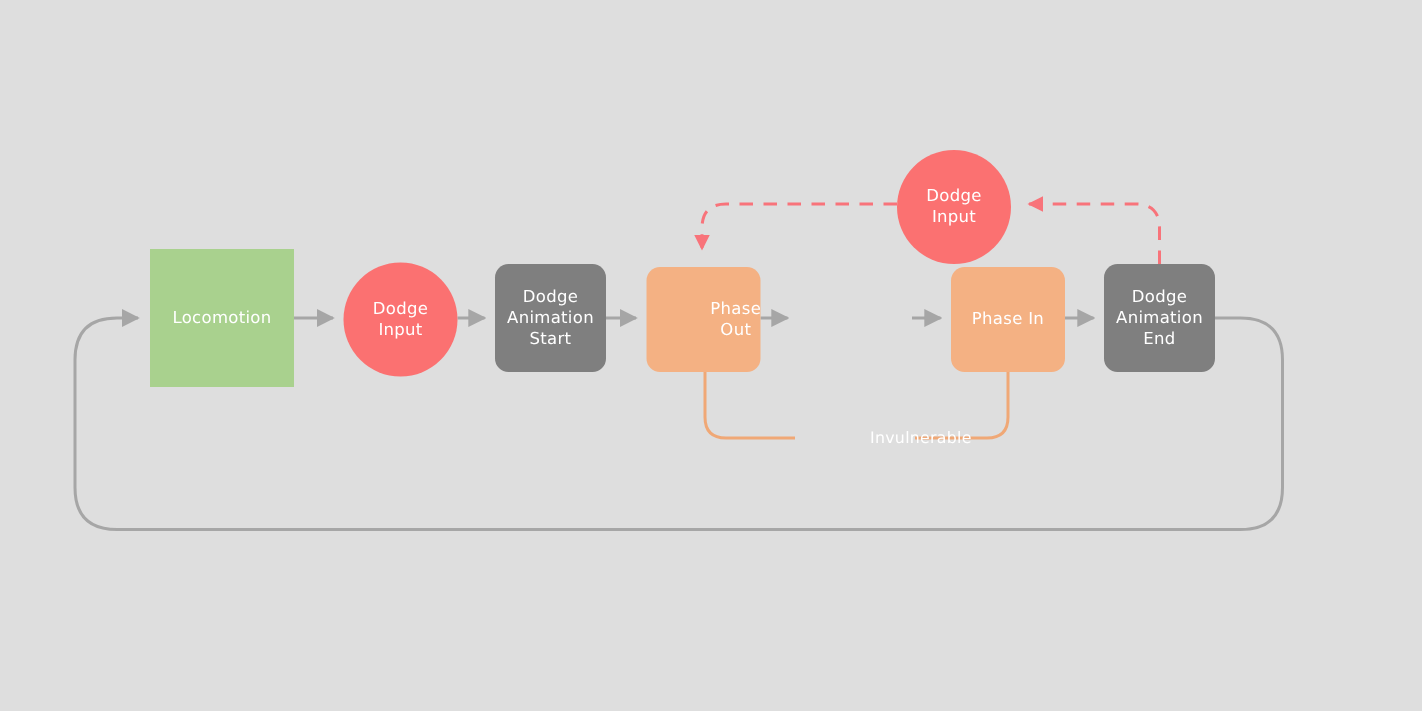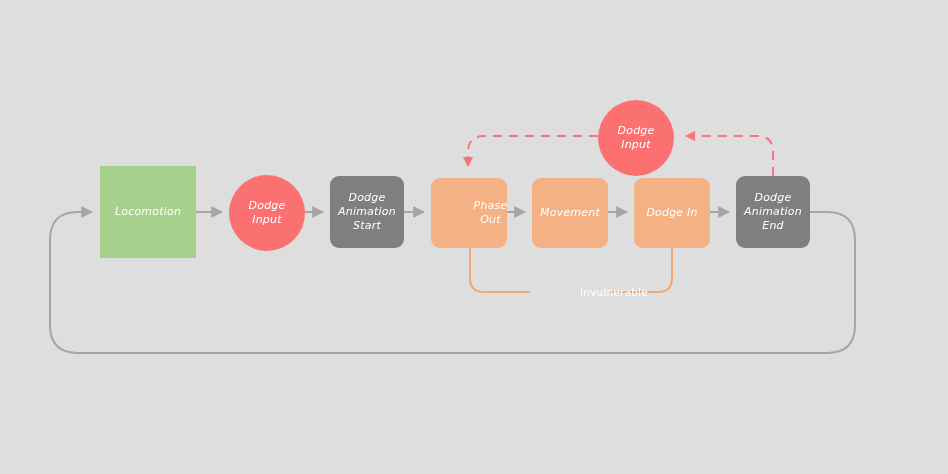--- a/index.html
+++ b/index.html
@@ -37,21 +37,20 @@
     font-size: 11px;
     line-height: 1.28;
     letter-spacing: 0.2px;
     box-sizing: border-box;
     z-index: 3;
   }
   .node-label {
     display: block;
     white-space: pre-line;
     padding: 0 4px;
-    font-style: italic;
   }
   
   #node-locomotion {
     left: 100px;
     top: 166px;
     width: 96px;
     height: 92px;
     background: #a9d18e;
     border-radius: 0;
     align-items: center;
@@ -179,26 +178,23 @@
   <div class="node node-gray" id="node-dodge-anim-start">
     <span class="node-label">Dodge
 Animation
 Start</span>
   </div>
 
   <div class="node node-orange" id="node-phase-out">
     <span class="node-label">Phase Out</span>
   </div>
 
-  <div class="node node-orange" id="node-movement">
-    <span class="node-label">Movement</span>
-  </div>
 
   <div class="node node-orange" id="node-phase-in">
-    <span class="node-label">Dodge In</span>
+    <span class="node-label">Phase In</span>
   </div>
 
   <div class="node node-gray" id="node-dodge-anim-end">
     <span class="node-label">Dodge
 Animation
 End</span>
   </div>
 
   <div class="node node-circle" id="node-dodge-input-retrigger">
     <span class="node-label">Dodge

